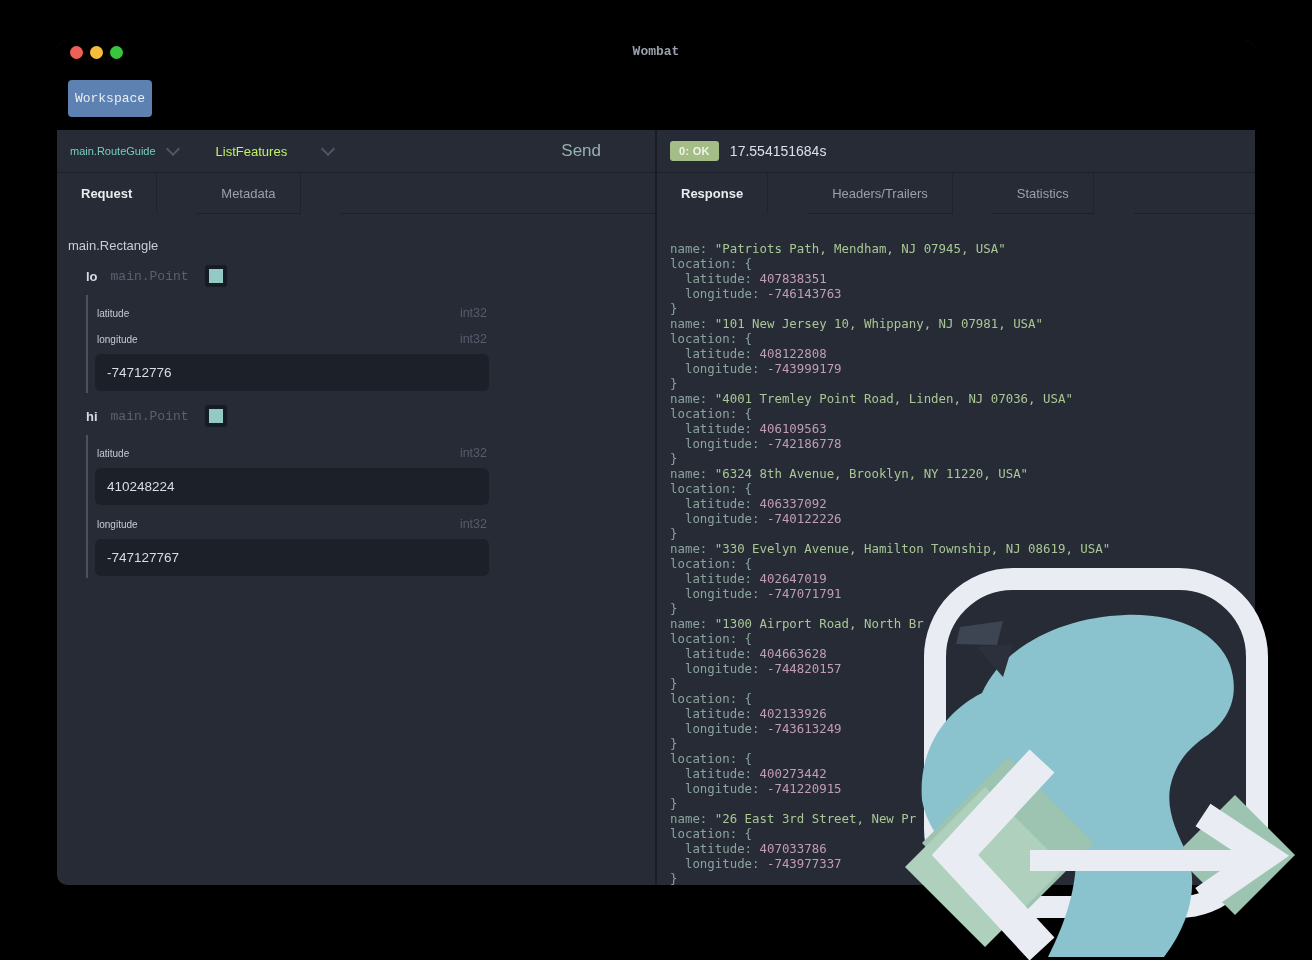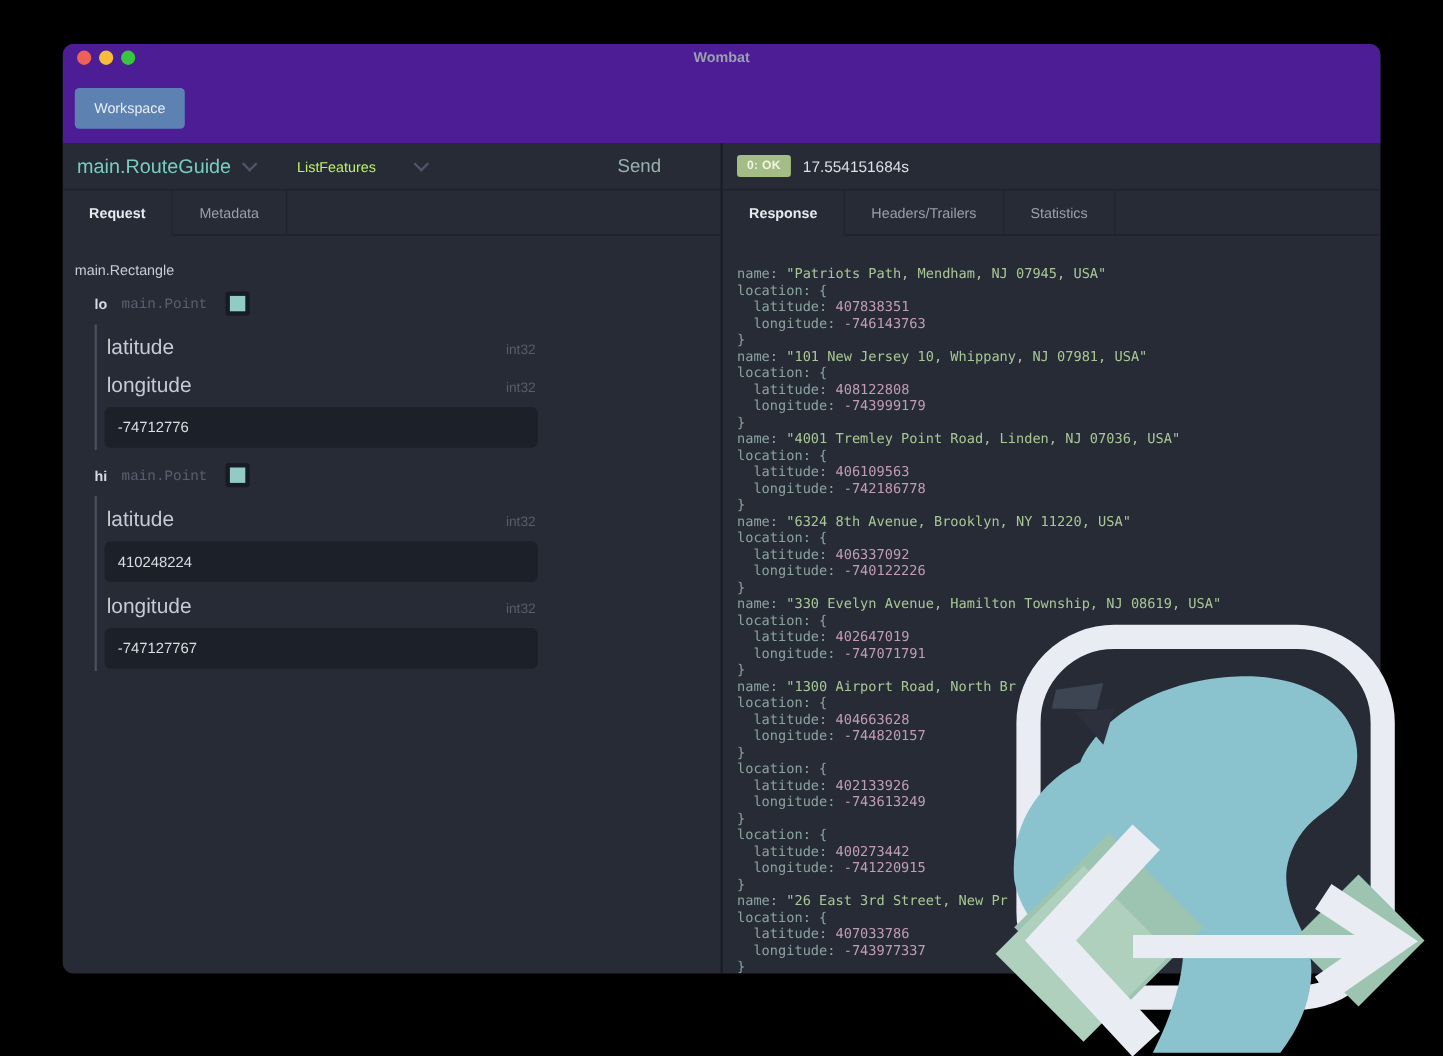--- a/index.html
+++ b/index.html
@@ -4,73 +4,73 @@
 <style>
   html,body{margin:0;padding:0;background:#000;}
   body{width:1312px;height:960px;overflow:hidden;position:relative;
        font-family:"Liberation Sans",sans-serif;-webkit-font-smoothing:antialiased;}
 
   .window{position:absolute;left:57px;top:40px;width:1198px;height:845px;
           background:#262b36;border-radius:10px;overflow:hidden;
           box-shadow:0 12px 48px rgba(0,0,0,.65);}
 
   
-  .header{height:90px;background:#4c1d95;position:relative;}
+  .header{height:90px;background:#000000;position:relative;font-family:Liberation Mono, monospace;}
   .traffic{position:absolute;left:13px;top:45px;display:flex;gap:7px;}
   .traffic{top:45px;}
   .traffic .light{width:13px;height:13px;border-radius:50%;}
   .win-title{position:absolute;top:4px;left:0;right:0;text-align:center;
              color:#9aa1ac;font-size:13px;font-weight:700;}
-  .workspace{position:absolute;left:11px;top:40px;width:100px;height:37px;
+  .workspace{position:absolute;left:11px;top:40px;width:84px;height:37px;
              background:#5d81b0;color:#e9eef6;border:none;border-radius:4px;
              font-size:13px;font-family:inherit;cursor:pointer;}
   .conn{position:absolute;top:40px;left:0;right:0;text-align:center;line-height:1.15;}
   .addr{color:#7ecec4;font-size:15.5px;font-weight:700;}
   .ready{color:#7ecec4;font-size:12px;font-weight:600;margin-top:2px;}
 
   
   .main{display:flex;height:755px;}
   .panel{width:598px;display:flex;flex-direction:column;box-sizing:border-box;}
   .panel.right{flex:1;border-left:2px solid #1a1d25;width:auto;}
 
   .toolbar{height:42px;display:flex;align-items:center;padding:0 13px;
            border-bottom:1px solid #1c202a;flex:none;}
-  .svc{color:#79ccc2;font-size:18px;}
+  .svc{color:#79ccc2;font-size:11px;}
   .chev{width:8px;height:8px;border-right:2px solid #4e5666;border-bottom:2px solid #4e5666;
         transform:rotate(45deg);margin:-4px 0 0 12px;flex:none;}
   .method{color:#bef264;font-size:13px;margin-left:38px;}
   .send{margin-left:auto;margin-right:35px;color:#98b1ad;font-size:17px;
         background:none;border:none;font-family:inherit;cursor:pointer;}
 
   .badge{background:#a4bc85;color:#f0f4e6;font-size:11px;font-weight:700;
          padding:4px 9px;border-radius:3px;letter-spacing:.3px;}
   .duration{color:#dce0e6;font-size:14px;margin-left:11px;font-weight:500;}
 
-  .tabbar{height:41px;display:flex;flex:none;}
+  .tabbar{height:41px;display:flex;flex:none;gap:40px;}
   .tab{display:flex;align-items:center;padding:0 24px;font-size:13px;color:#99a0ac;
        border-right:1px solid #1f232d;border-bottom:1px solid #1c202a;cursor:pointer;}
   .tab.active{color:#e9ebef;font-weight:700;border-bottom-color:transparent;}
   .tab-fill{flex:1;border-bottom:1px solid #1c202a;}
 
   .content{flex:1;overflow:hidden;position:relative;}
 
   
   .msg-type{color:#c8ccd4;font-size:13px;margin:24px 0 0 11px;}
   .group-head{display:flex;align-items:center;margin:12px 0 8px 29px;}
   .fname{color:#d6dae1;font-size:13px;font-weight:600;}
   .ftype{color:#596070;font-size:13px;margin-left:13px;font-family:Liberation Mono, monospace;}
   .checkbox{width:22px;height:22px;background:#161b24;border-radius:3px;margin-left:16px;
             display:inline-flex;align-items:center;justify-content:center;cursor:pointer;}
   .checkbox-inner{width:14px;height:14px;background:#94cac5;}
   .group-body{margin-left:29px;border-left:2px solid #4a5160;padding:1px 0 2px 7px;width:403px;
               box-sizing:border-box;}
   .frow{margin-top:12px;}
   .frow:first-child{margin-top:10px;}
   .labels{display:flex;justify-content:space-between;align-items:baseline;padding:0 2px;}
-  .flabel{color:#c6cad2;font-size:19px;}
+  .flabel{color:#c6cad2;font-size:10px;}
   .fint{color:#565d6b;font-size:12.5px;}
   .finput{display:block;width:100%;height:37px;margin-top:8px;background:#1b2029;
           border:none;border-radius:6px;color:#dbdee4;font-size:13.5px;
           font-family:inherit;padding:0 12px;box-sizing:border-box;outline:none;}
 
   
   .log{padding:27px 0 0 13px;font-family:"DejaVu Sans Mono",monospace;
        font-size:12.4px;line-height:15px;white-space:pre;}
   .rline .k{color:#8ba39e;}
   .rline .s{color:#a9c795;}

